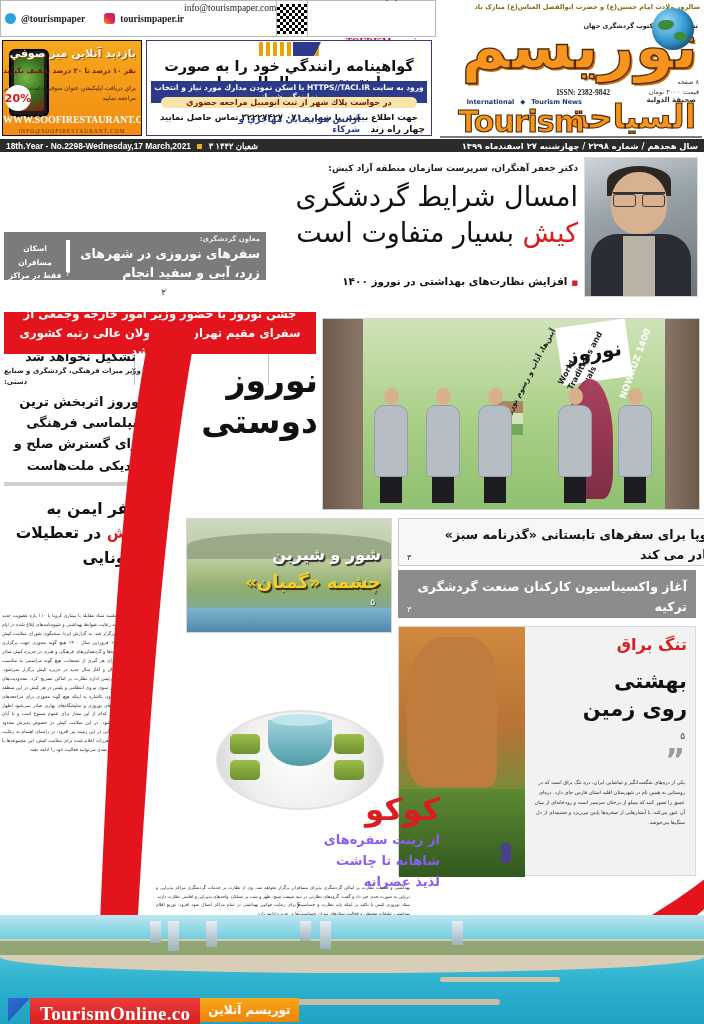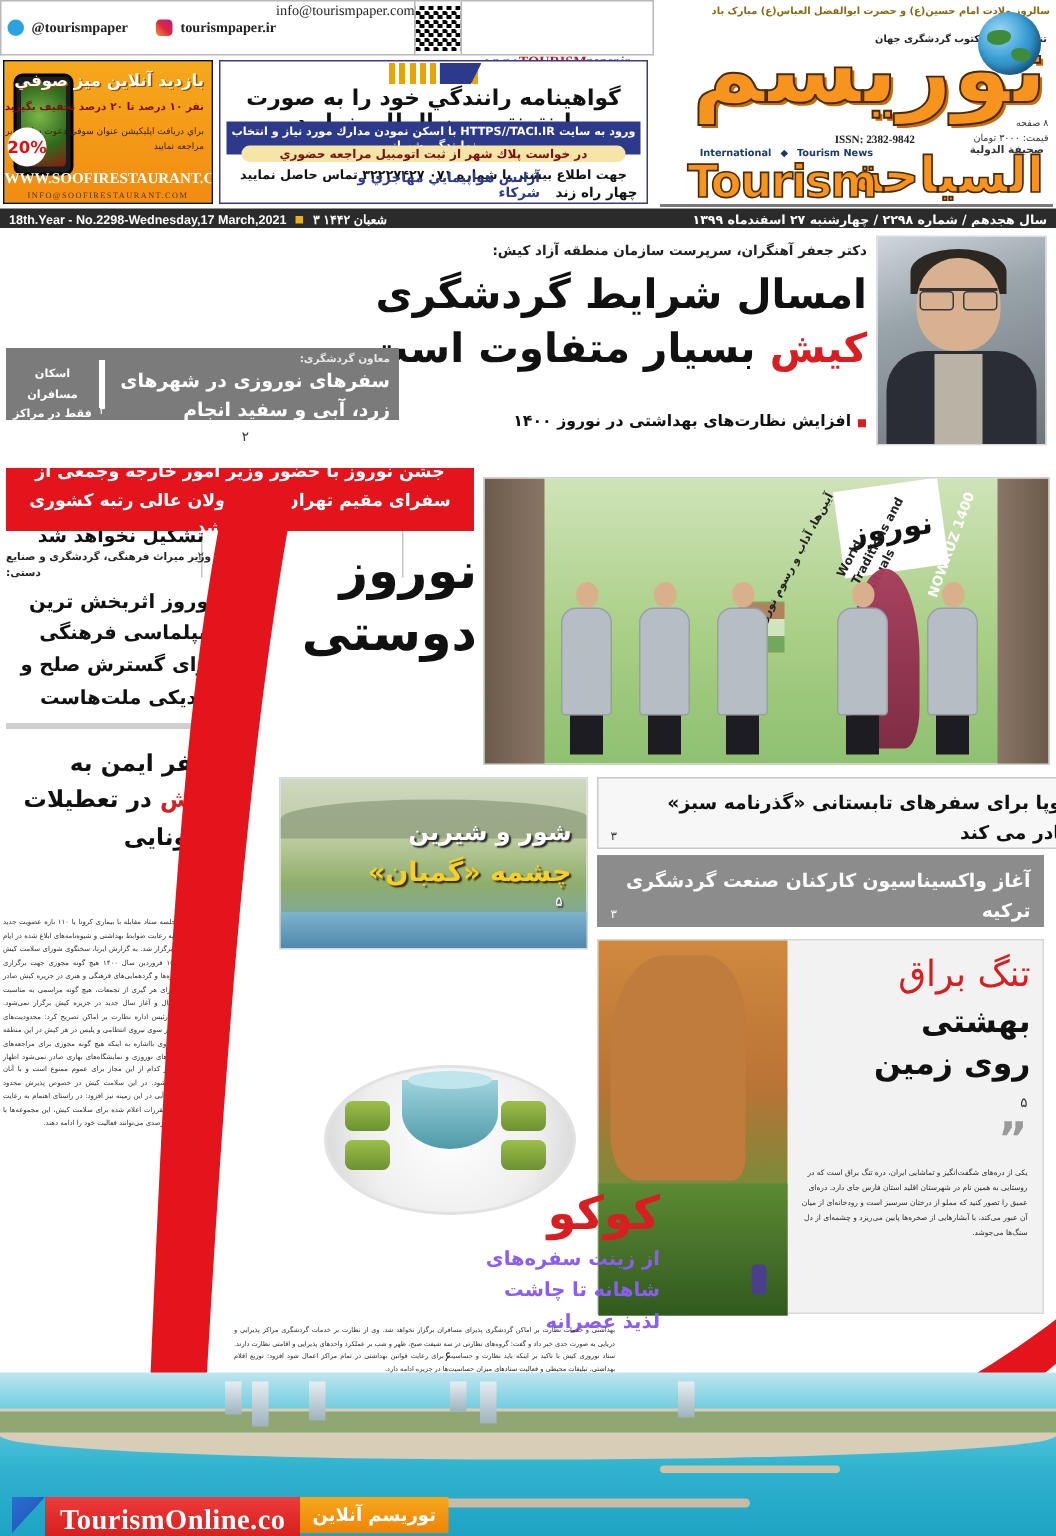--- a/index.html
+++ b/index.html
@@ -94,21 +94,21 @@
   .tn-photo { position:absolute; right:6px; top:2px; width:114px; height:140px;
      background:linear-gradient(160deg,#cfd6dc 0%,#9aa4ab 35%,#6e757a 100%); overflow:hidden; border:1px solid #ddd;}
   .tn-photo .head { position:absolute; left:26px; top:14px; width:56px; height:62px; border-radius:48% 48% 44% 44%; background:#d8b191; }
   .tn-photo .hair { position:absolute; left:22px; top:8px; width:64px; height:30px; border-radius:50% 50% 0 0; background:#2d2722; }
   .tn-photo .glasses { position:absolute; left:28px; top:34px; width:52px; height:11px; border-top:2px solid #333; }
   .tn-photo .glasses::before, .tn-photo .glasses::after{content:"";position:absolute;top:0;width:21px;height:11px;border:1.6px solid #3a3a3a;border-radius:3px;}
   .tn-photo .glasses::before{left:0;} .tn-photo .glasses::after{right:0;}
   .tn-photo .body { position:absolute; left:6px; top:76px; width:100px; height:64px; background:#2a2d33; border-radius:26px 26px 0 0;}
   .tn-photo .shirt { position:absolute; left:38px; top:78px; width:32px; height:60px; background:#b9b3a6; }
   .tn-kicker { position:absolute; right:126px; top:8px; font-size:9px; font-weight:bold; color:#222; }
-  .tn-head { position:absolute; right:126px; top:24px; width:440px; font-size:27px; font-weight:bold; color:#111; line-height:1.35; text-align:right; }
+  .tn-head { position:absolute; right:126px; top:24px; width:440px; font-size:27px; font-weight:normal; color:#111; line-height:1.35; text-align:right; }
   .tn-head .red { color:#d81e20; }
   .tn-sub { position:absolute; right:126px; top:120px; font-size:10.5px; font-weight:bold; color:#111; }
   .tn-sub::before { content:"■"; color:#d81e20; font-size:7px; margin-left:4px; }
   .tn-pg { position:absolute; right:538px; top:132px; font-size:9px; color:#333; }
 
   .tn-div1 { position:absolute; left:268px; top:158px; width:1px; height:72px; background:#c3c3c3; }
   .tn-div2 { position:absolute; left:134px; top:158px; width:1px; height:72px; background:#c3c3c3; }
   .tn-col { position:absolute; top:158px; width:128px; text-align:right; }
   .tn-col .k { font-size:7.8px; font-weight:bold; color:#222; line-height:1.5; }
   .tn-col .h { font-size:12.5px; font-weight:bold; color:#111; line-height:1.55; margin-top:3px; }
@@ -189,21 +189,21 @@
   .rbox2 .t { position:absolute; right:8px; top:6px; width:276px; text-align:right; font-size:12.5px; font-weight:bold; line-height:1.6;}
   .rbox2 .pg { position:absolute; left:8px; bottom:3px; font-size:8px; color:#fff; }
 
   
   .tang { position:absolute; left:398px; top:626px; width:298px; height:250px; background:#f2f2f2; border:1px solid #d8d8d8; }
   .tang-photo { position:absolute; left:0; top:0; width:126px; height:250px;
      background:linear-gradient(180deg,#d0893e 0%, #b87336 40%, #6f8f3a 70%, #4f7a2e 100%); }
   .tang-photo .rock { position:absolute; left:8px; top:10px; width:90px; height:150px; background:#c07c3c; border-radius:40% 30% 10% 20%;}
   .tang-photo .green { position:absolute; left:0; bottom:0; width:126px; height:88px; background:linear-gradient(180deg,#5d8a33,#31591f);}
   .tang-photo .man { position:absolute; right:14px; bottom:14px; width:10px; height:20px; background:#4a3f8a; border-radius:3px;}
-  .tang .h1 { position:absolute; right:8px; top:8px; font-size:24px; font-weight:normal; color:#d81e20; }
+  .tang .h1 { position:absolute; right:8px; top:8px; font-size:16px; font-weight:bold; color:#d81e20; }
   .tang .h2 { position:absolute; right:8px; top:40px; font-size:21px; font-weight:bold; color:#111; text-align:right; line-height:1.35; }
   .tang .pg { position:absolute; right:10px; top:104px; font-size:9px; color:#333; }
   .tang .quote-mark { position:absolute; right:10px; top:122px; font-size:30px; font-weight:bold; color:#9b9b9b; line-height:.7; }
   .tang .quote { position:absolute; right:10px; top:150px; width:156px; font-size:5px; color:#2a2a2a; line-height:2.0; text-align:right; }
 
   
   .kookoo-photo { position:absolute; left:206px; top:700px; width:188px; height:118px; }
   .kplate { position:absolute; left:10px; top:10px; width:168px; height:100px; border-radius:50%;
      background:radial-gradient(circle at 50% 45%, #ffffff 0%, #efefef 60%, #cfcfcf 100%); border:2px solid #e2e2e2;}
   .kbowl { position:absolute; left:62px; top:20px; width:64px; height:46px; border-radius:0 0 40px 40px / 0 0 30px 30px;

